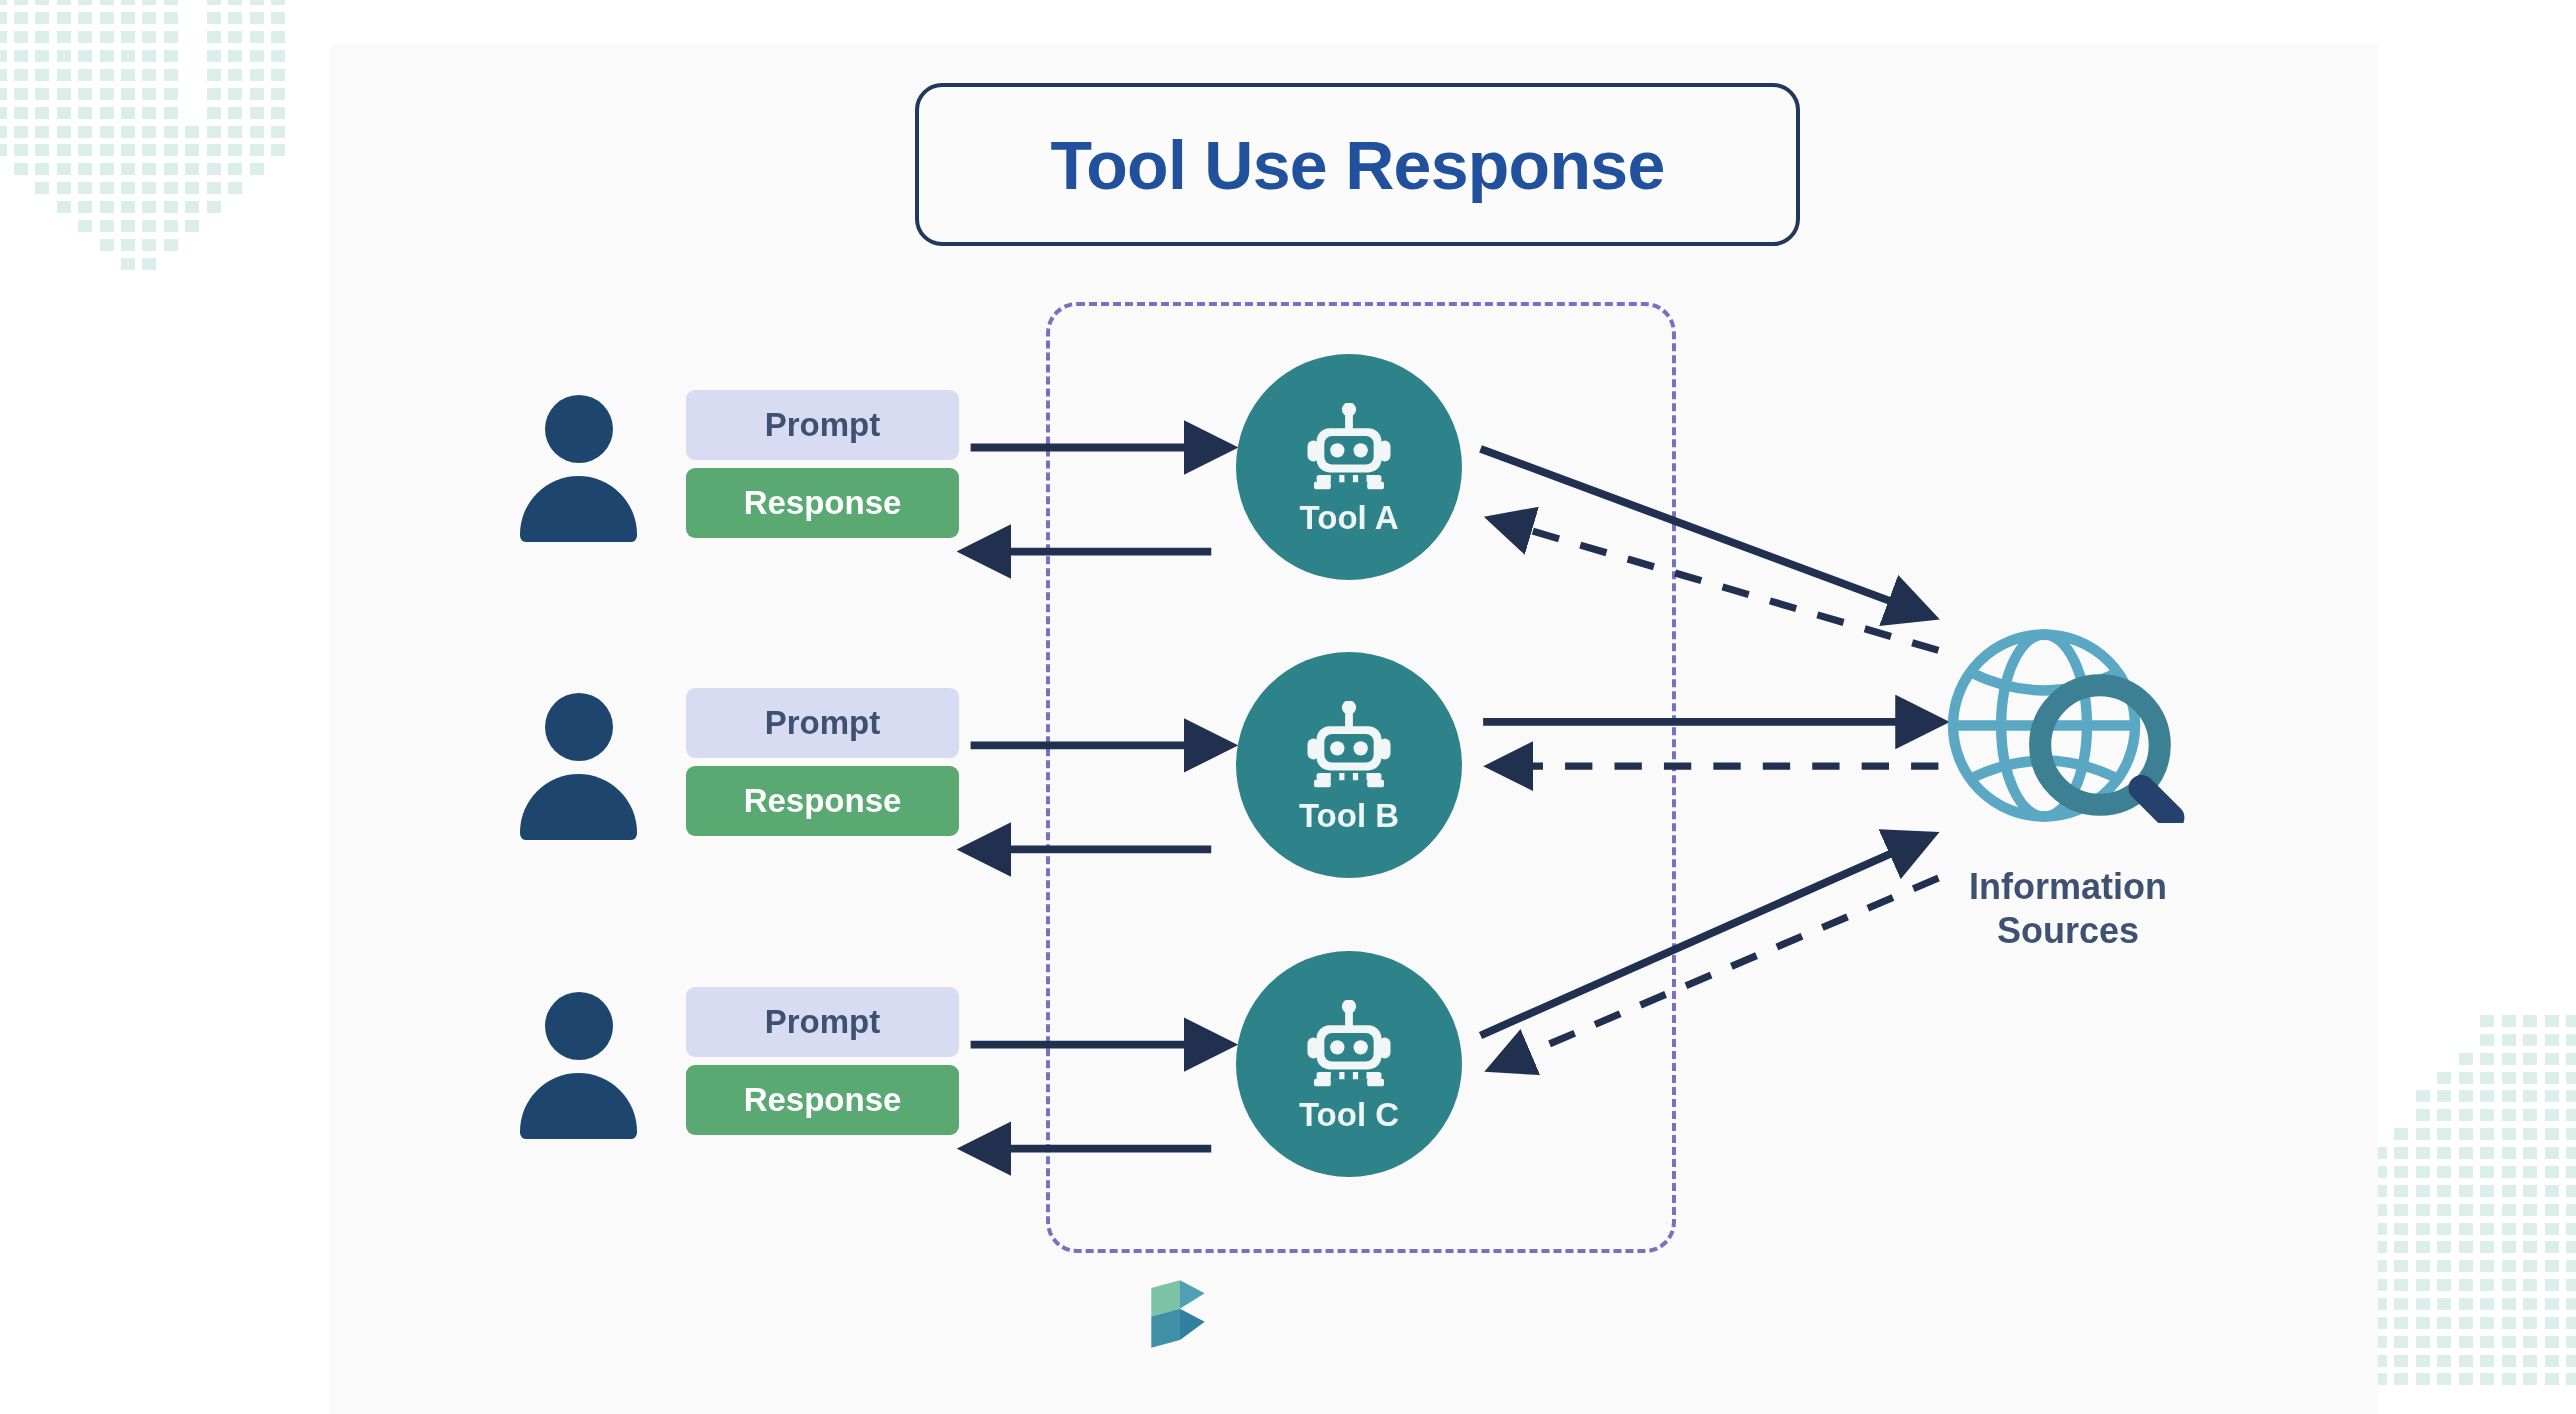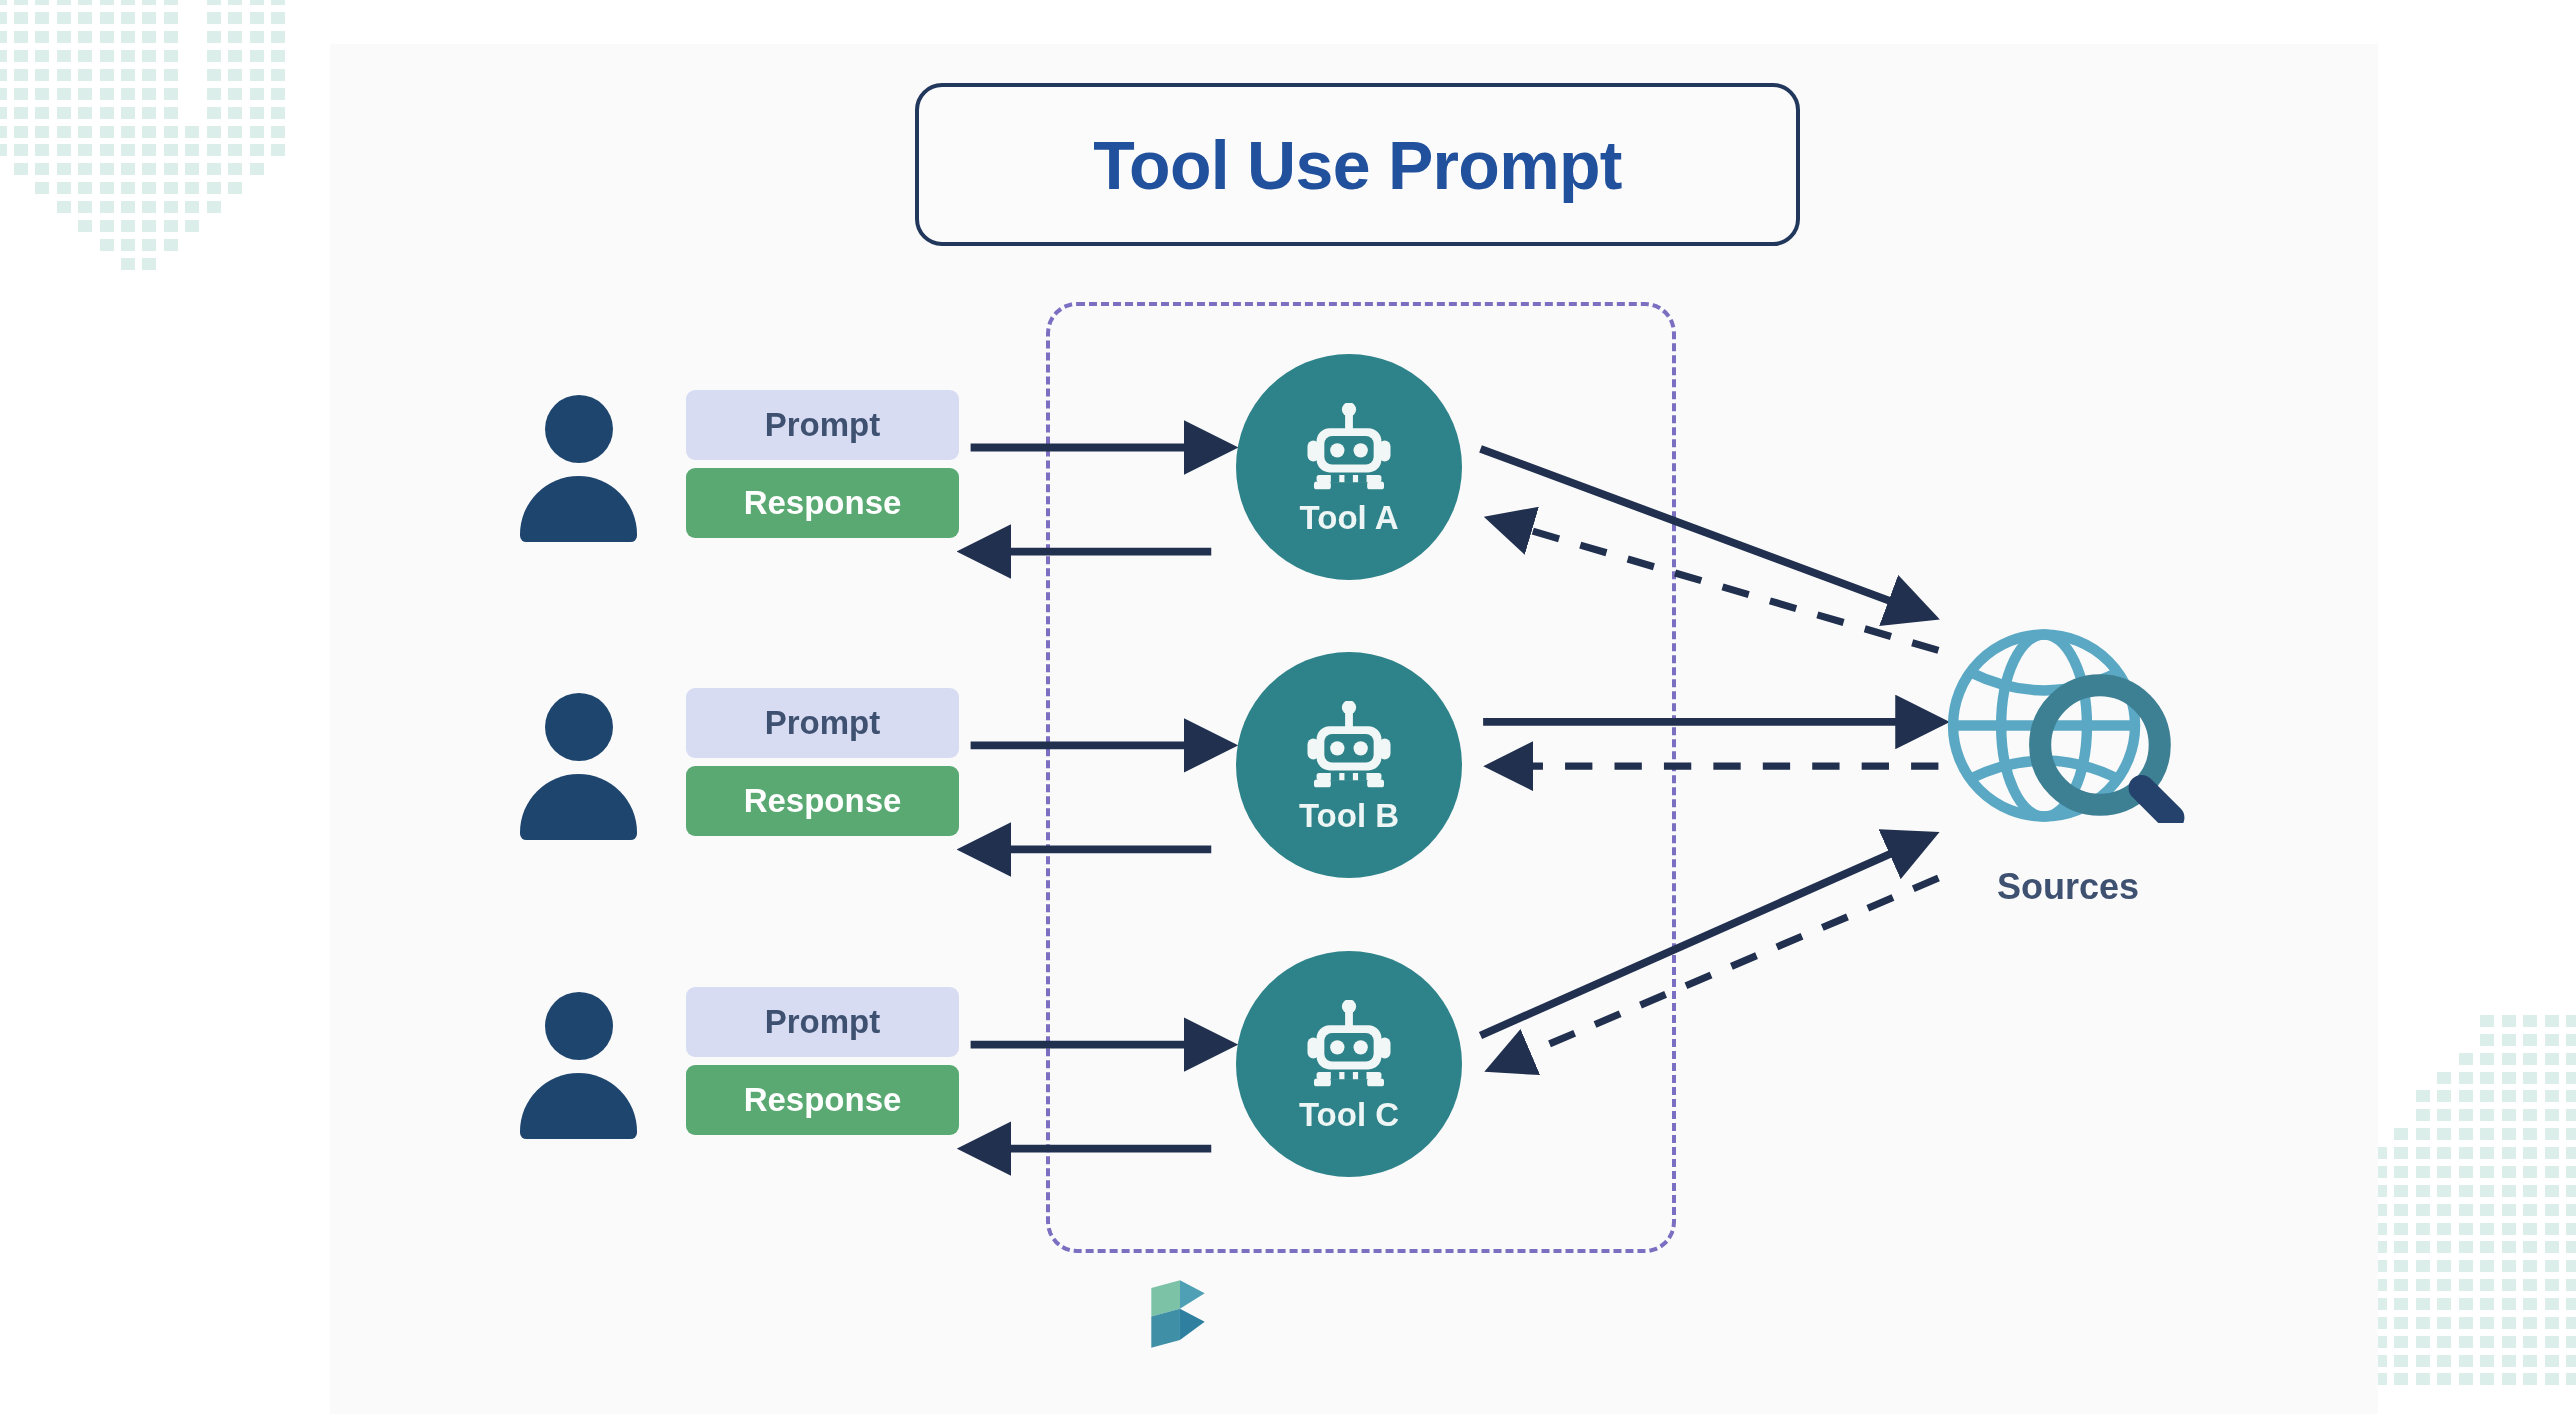--- a/index.html
+++ b/index.html
@@ -462,21 +462,21 @@
     <div class="dot" style="left:236px;top:358px;background:#dceeea;"></div>
     <div class="dot" style="left:258px;top:358px;background:#dceeea;"></div>
     <div class="dot" style="left:279px;top:358px;background:#dceeea;"></div>
     <div class="dot" style="left:301px;top:358px;background:#dceeea;"></div>
     <div class="dot" style="left:322px;top:358px;background:#dceeea;"></div>
   </div>
 
 <div id="panel"></div>
 
 <div id="title-box">
-  <span id="title-text">Tool Use Prompt</span>
+  <span id="title-text">Tool Use Response</span>
 </div>
 
 <div id="tools-box"></div>
 
 <svg id="arrows" viewBox="0 0 3960 2174" xmlns="http://www.w3.org/2000/svg">
   <defs>
     <marker id="ah" markerWidth="7" markerHeight="7" refX="5.2" refY="3.5" orient="auto" markerUnits="strokeWidth">
       <path d="M0,0 L7,3.5 L0,7 z" fill="#21304e"></path>
     </marker>
   </defs>
@@ -626,20 +626,21 @@
       <path d="M38 68 Q152 124 266 68"></path>
       <path d="M38 232 Q152 176 266 232"></path>
     </g>
     <g>
       <circle cx="238" cy="180" r="92" fill="none" stroke="#3d7f93" stroke-width="34"></circle>
       <line x1="302" y1="246" x2="348" y2="292" stroke="#24426b" stroke-width="40" stroke-linecap="round"></line>
     </g>
   </svg>
 </div>
 <div id="info-label">
+  <div>Information</div>
   <div>Sources</div>
 </div>
 
 <div id="logo">
   <span>
     <svg width="56" height="68" viewBox="0 0 86 104" xmlns="http://www.w3.org/2000/svg">
       <path d="M2 12 L46 0 L46 44 L2 56 Z" fill="#7cc2a6"></path>
       <path d="M2 56 L46 44 L46 92 L2 104 Z" fill="#3f8fa6"></path>
       <path d="M46 0 L84 20 L46 44 Z" fill="#4f9fb5"></path>
       <path d="M46 44 L84 64 L46 92 Z" fill="#2e7fa0"></path>

